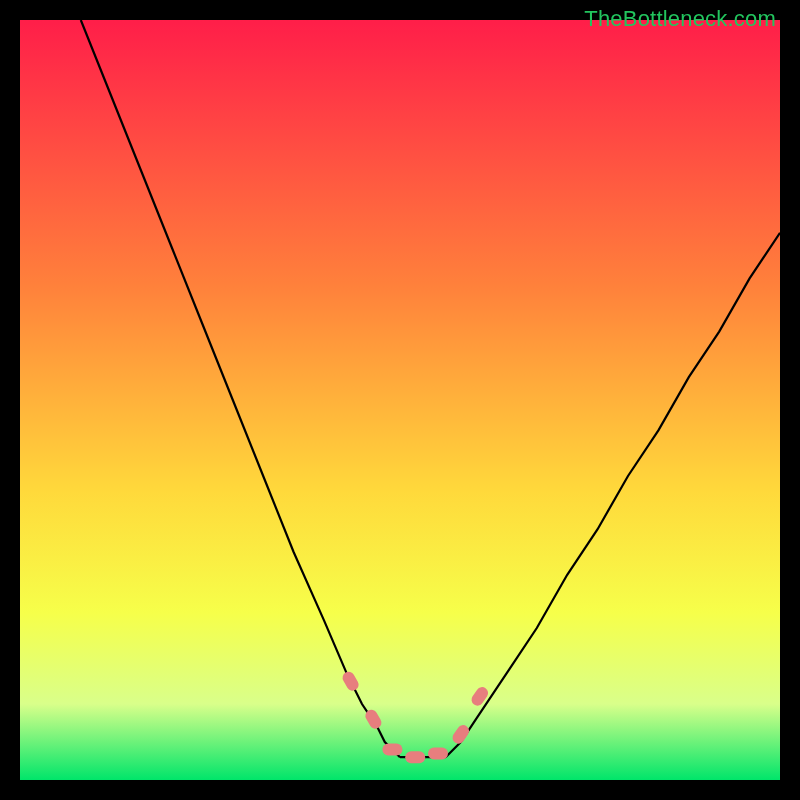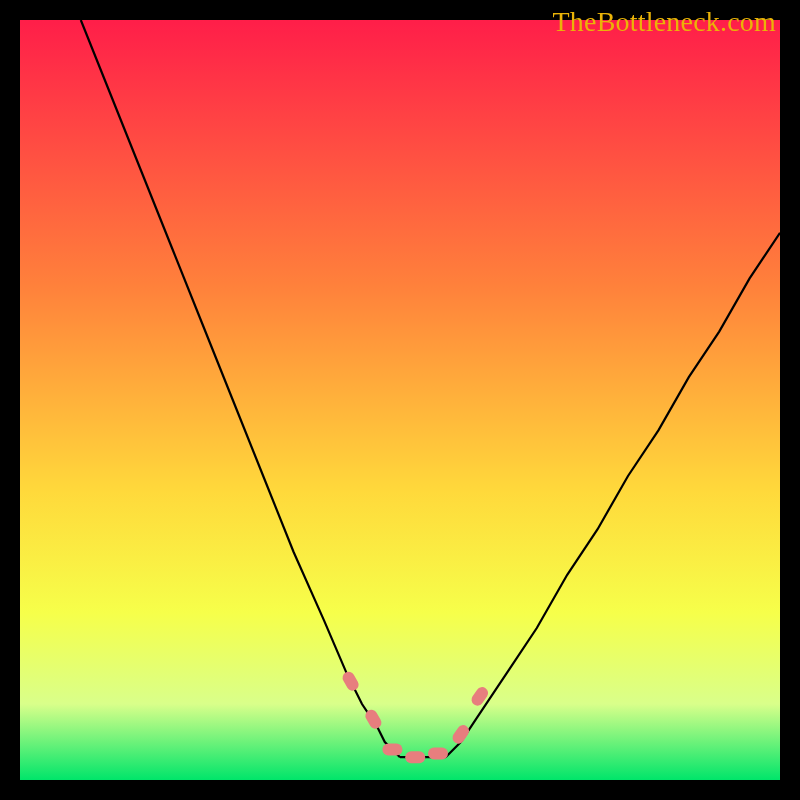--- a/index.html
+++ b/index.html
@@ -23,26 +23,25 @@
     position: absolute;
     left: 0;
     top: 0;
     width: 760px;
     height: 760px;
   }
   .watermark {
     position: absolute;
     top: 6px;
     right: 24px;
-    color: #eab308;
-    font-size: 28px;
+    color: #22c55e;
+    font-size: 22px;
     font-weight: 500;
     letter-spacing: 0.2px;
     z-index: 10;
-    font-family: Liberation Serif, serif;
   }
   svg { display: block; }
 </style>
 </head>
 <body>
 
 <div class="watermark">TheBottleneck.com</div>
 
 <div class="frame">
 

